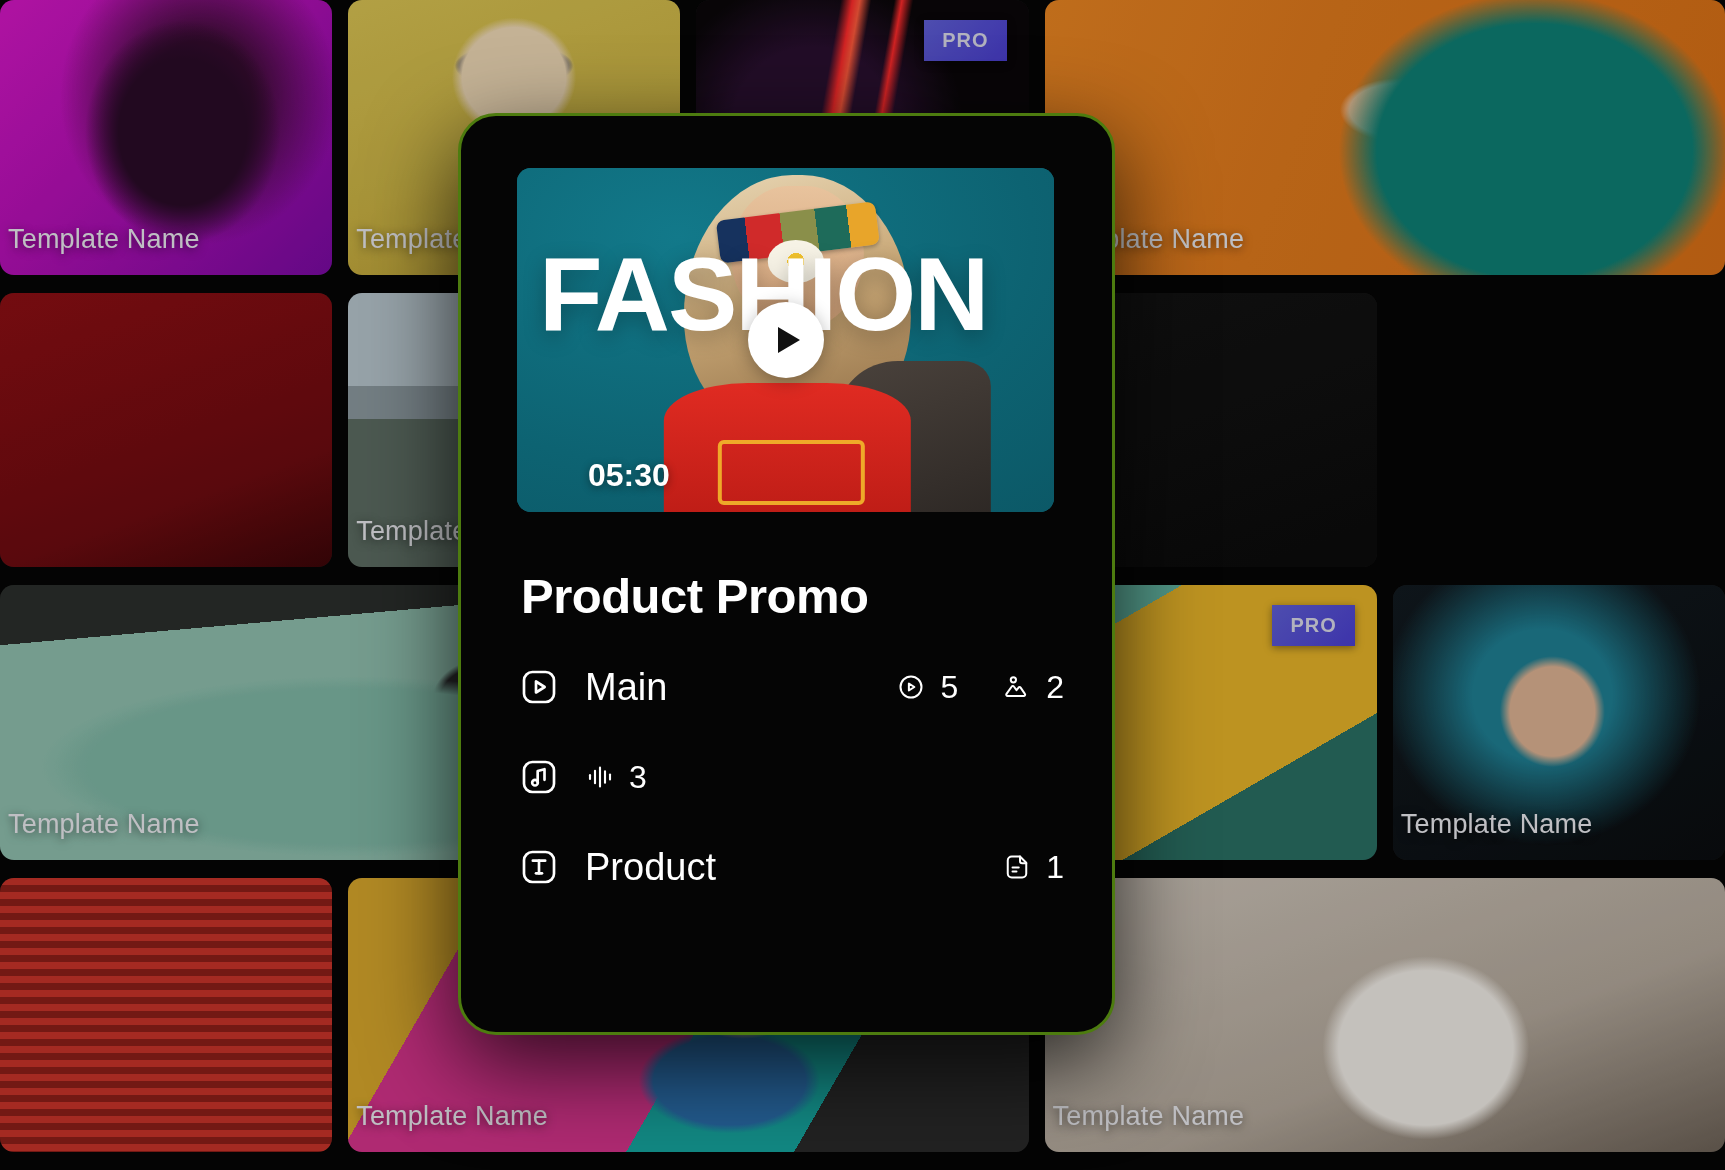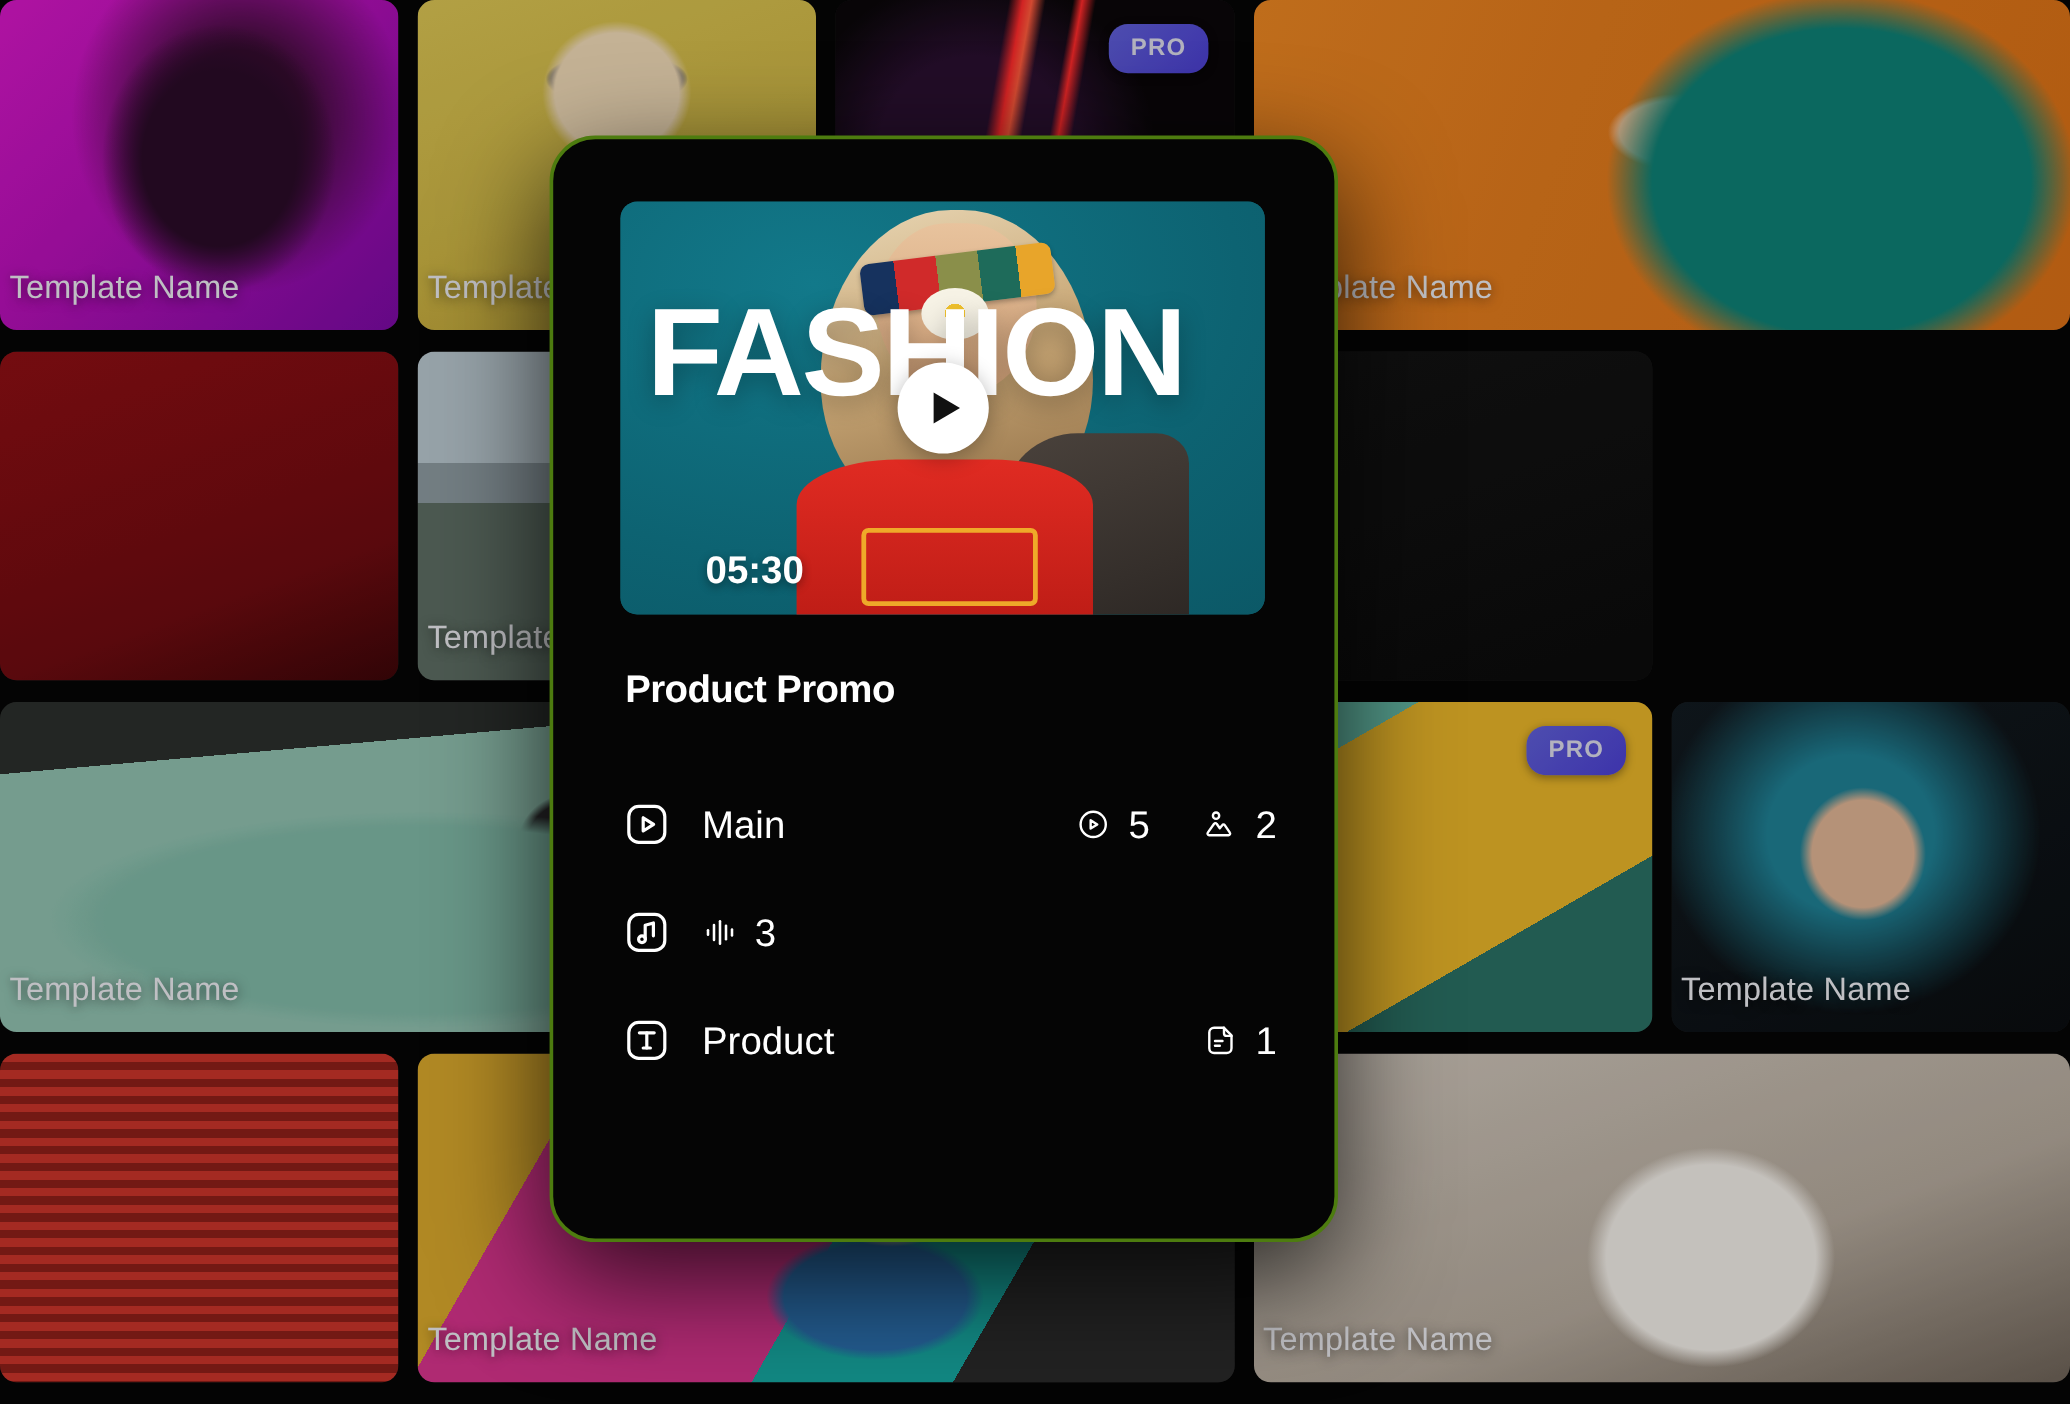--- a/index.html
+++ b/index.html
@@ -29,21 +29,21 @@
     position:absolute;left:8px;bottom:20px;
     font-size:27px;font-weight:normal;color:#e9e9ee;
     letter-spacing:.2px;white-space:nowrap;
     text-shadow:0 2px 10px rgba(0,0,0,.55);
   }
   .pro-badge{
     position:absolute;top:20px;right:22px;
     background:linear-gradient(135deg,#5f5fd6,#4b3fd0);
     color:#d9d9e8;font-size:20px;font-weight:bold;
     letter-spacing:1px;
-    padding:9px 18px;border-radius:16px;
+    padding:9px 18px;border-radius:0;
     box-shadow:0 2px 8px rgba(0,0,0,.4);
   }
   
   #scrim{position:absolute;inset:0;background:rgba(0,0,0,.18);pointer-events:none;}
 
   
   #card{
     position:absolute;left:458px;top:113px;width:657px;height:922px;
     background:#050505;border:3px solid #4d7c0f;border-radius:38px;
     box-sizing:border-box;
@@ -96,30 +96,30 @@
     border-left:22px solid #111;border-top:13px solid transparent;border-bottom:13px solid transparent;
   }
   .duration{
     position:absolute;left:28px;bottom:18px;
     font-size:32px;font-weight:bold;color:#fff;
     text-shadow:0 2px 8px rgba(0,0,0,.45);
     margin-left:43px;
   }
 
   #card-title{
-    position:absolute;left:60px;top:440px;
-    font-size:32px;font-weight:bold;color:#fff;letter-spacing:-.5px;
+    position:absolute;left:60px;top:452px;
+    font-size:49px;font-weight:bold;color:#fff;letter-spacing:-.5px;
   }
   #track-list{position:absolute;left:58px;right:48px;top:540px;}
   .track-row{
     display:flex;align-items:center;height:62px;margin-bottom:28px;
   }
   .track-ico{width:40px;height:40px;flex:0 0 40px;margin-right:26px;
     display:flex;align-items:center;justify-content:center;}
-  .track-label{font-size:32px;color:#fff;flex:1 1 auto;}
+  .track-label{font-size:38px;color:#fff;flex:1 1 auto;}
   .metrics{display:flex;align-items:center;gap:44px;}
   .metric{display:flex;align-items:center;gap:14px;}
   .metric .mval{font-size:32px;color:#fff;}
   .metric .mico{width:30px;height:30px;display:flex;align-items:center;justify-content:center;}
   svg{display:block;}
 </style>
 </head>
 <body>
 
 <div id="gallery">

